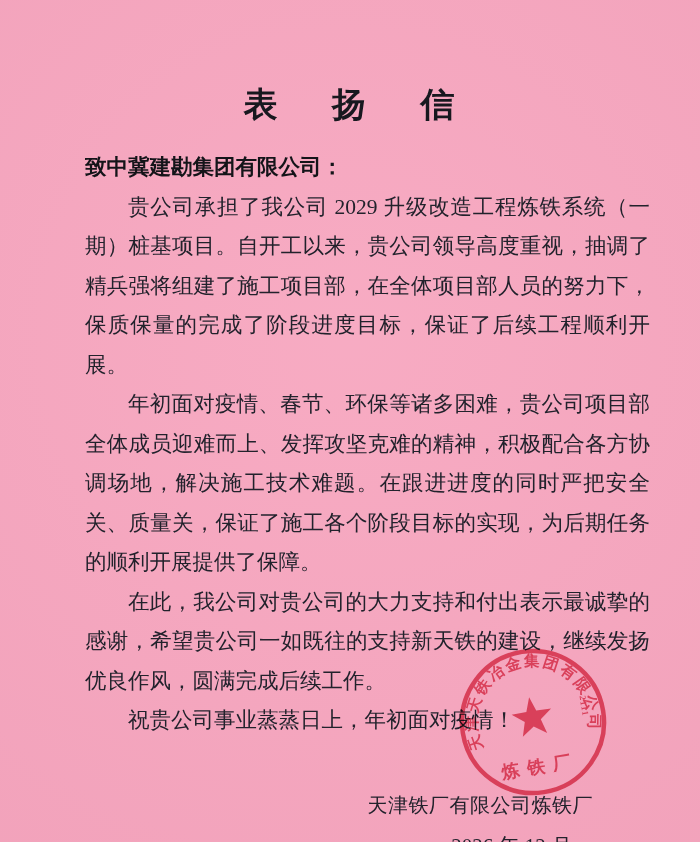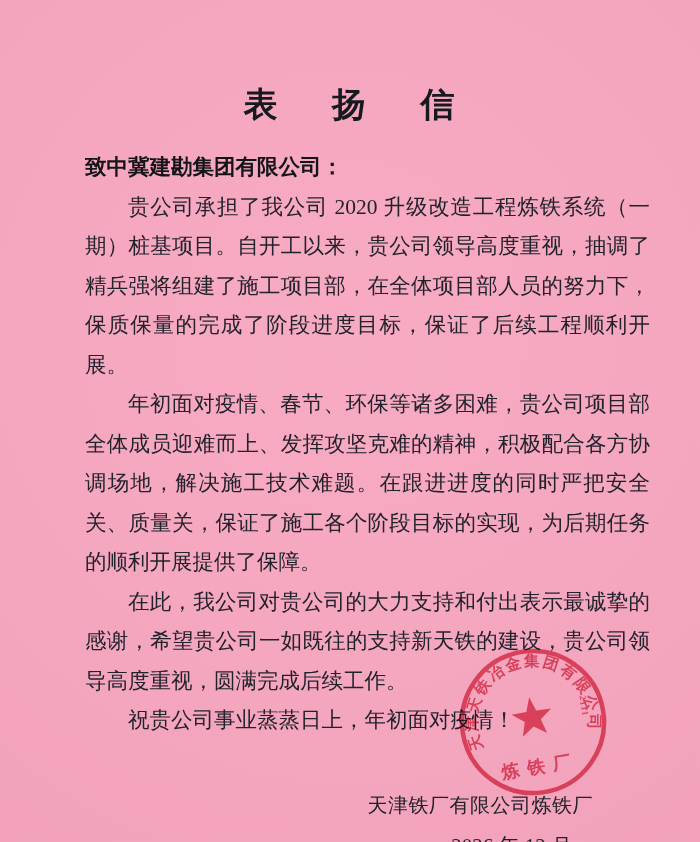--- a/index.html
+++ b/index.html
@@ -88,23 +88,23 @@
 </style>
 </head>
 <body>
 
 <div class="paper">
 
   <h1 class="title">表 扬 信</h1>
 
   <div class="content">
     <p class="salutation">致中冀建勘集团有限公司：</p>
-    <p class="para">贵公司承担了我公司 2020 升级改造工程炼铁系统（一期）桩基项目。自开工以来，贵公司领导高度重视，抽调了精兵强将组建了施工项目部，在全体项目部人员的努力下，保质保量的完成了阶段进度目标，保证了后续工程顺利开展。</p>
+    <p class="para">贵公司承担了我公司 2029 升级改造工程炼铁系统（一期）桩基项目。自开工以来，贵公司领导高度重视，抽调了精兵强将组建了施工项目部，在全体项目部人员的努力下，保质保量的完成了阶段进度目标，保证了后续工程顺利开展。</p>
     <p class="para">年初面对疫情、春节、环保等诸多困难，贵公司项目部全体成员迎难而上、发挥攻坚克难的精神，积极配合各方协调场地，解决施工技术难题。在跟进进度的同时严把安全关、质量关，保证了施工各个阶段目标的实现，为后期任务的顺利开展提供了保障。</p>
-    <p class="para">在此，我公司对贵公司的大力支持和付出表示最诚挚的感谢，希望贵公司一如既往的支持新天铁的建设，贵公司领导高度重视，圆满完成后续工作。</p>
+    <p class="para">在此，我公司对贵公司的大力支持和付出表示最诚挚的感谢，希望贵公司一如既往的支持新天铁的建设，继续发扬优良作风，圆满完成后续工作。</p>
     <p class="para">祝贵公司事业蒸蒸日上，年初面对疫情！</p>
     <p class="signature">天津铁厂有限公司炼铁厂</p>
     <p class="date">2026 年 12 月</p>
   </div>
 
   <svg class="seal" viewBox="0 0 160 160" xmlns="http://www.w3.org/2000/svg" aria-hidden="true">
     <g transform="rotate(-9 80 80)" fill="#e04c66" stroke="none">
       <circle cx="80" cy="80" r="71" fill="none" stroke="#e04c66" stroke-width="4.5"></circle>
       <path id="sealArcPath" d="M 27.4 99.2 A 56 56 0 1 1 132.6 99.2" fill="none"></path>
       <text class="seal-arc-text">

